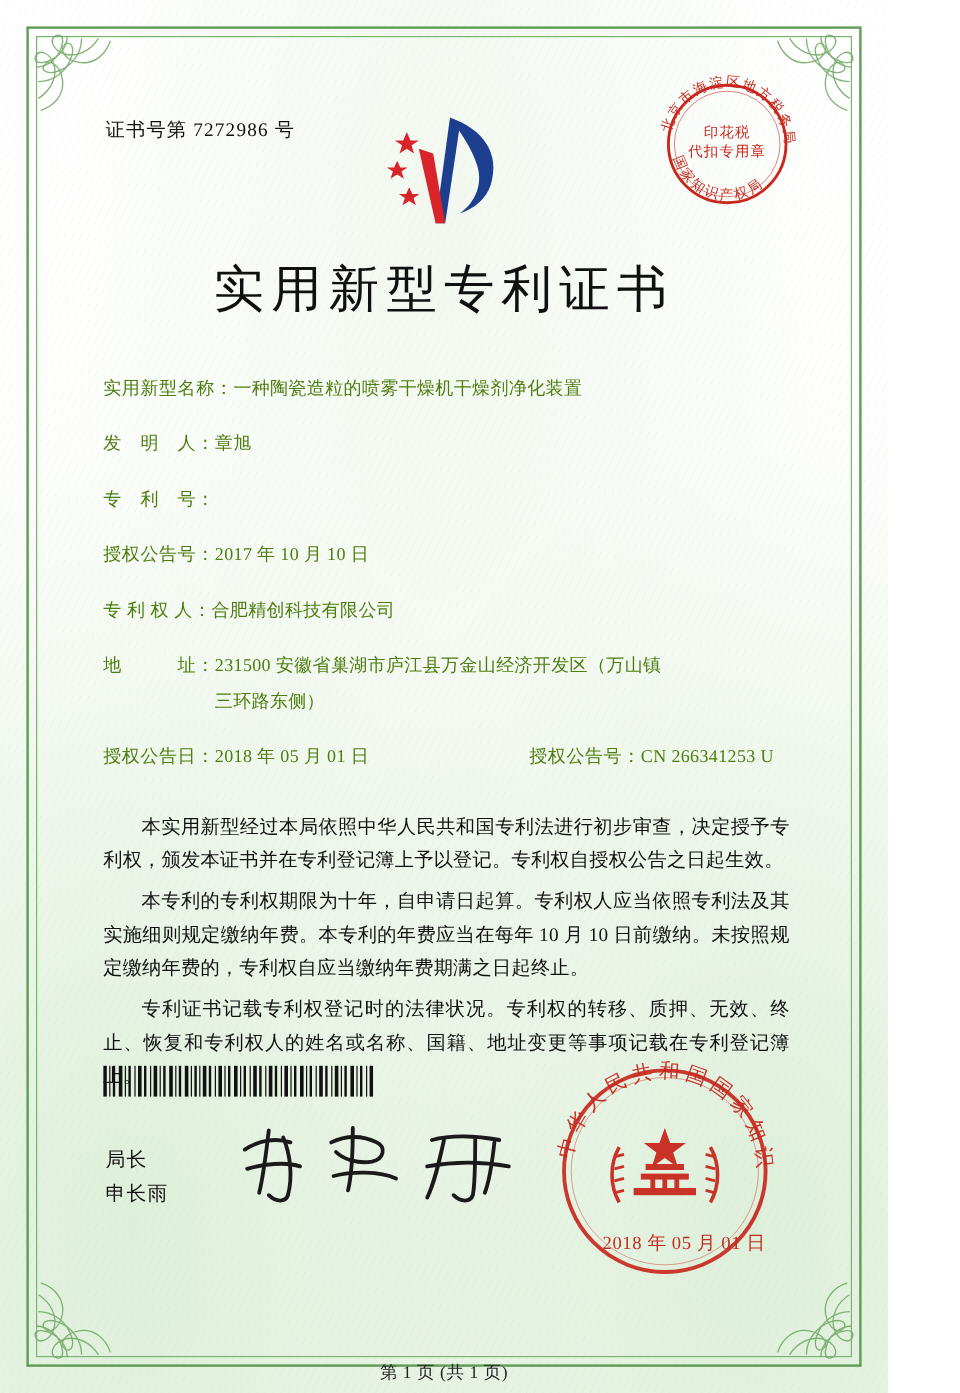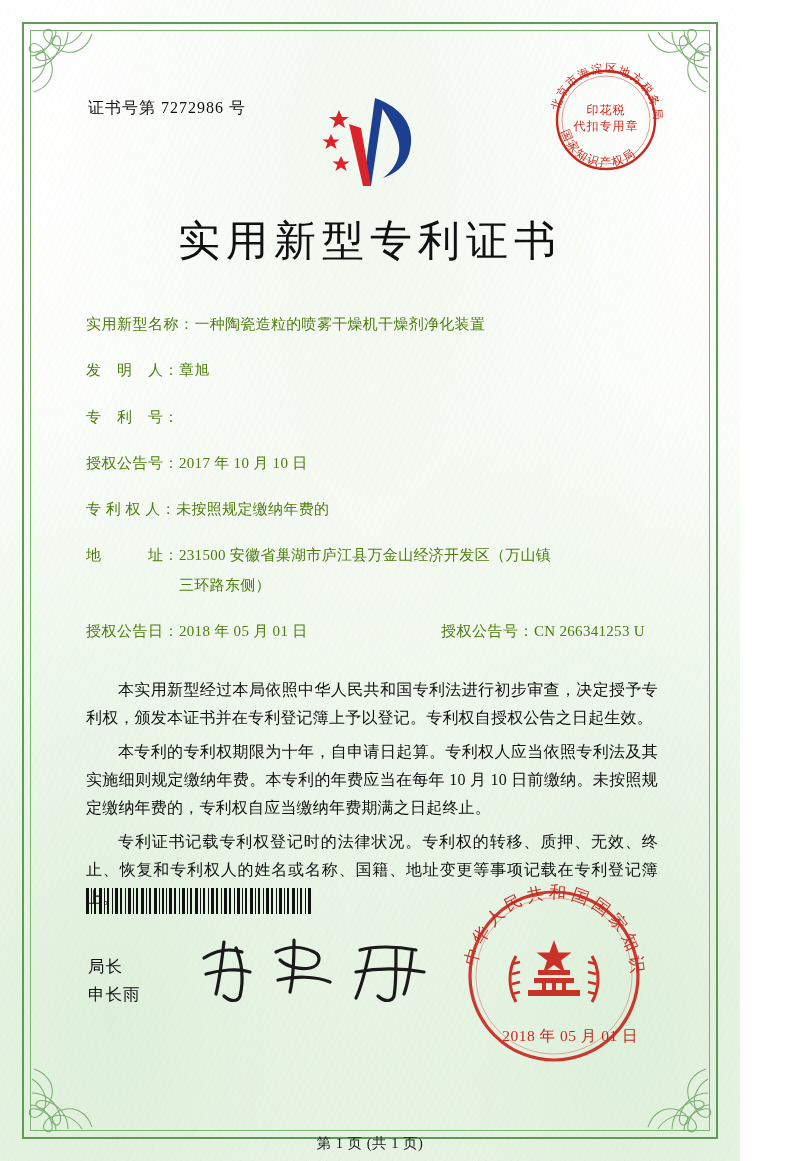--- a/index.html
+++ b/index.html
@@ -312,21 +312,21 @@
       </div>
       <div class="field-row">
         <div class="field-label">专　利　号：</div>
       </div>
       <div class="field-row">
         <div class="field-label">授权公告号：</div>
         <div class="field-value">2017 年 10 月 10 日</div>
       </div>
       <div class="field-row">
         <div class="field-label">专 利 权 人：</div>
-        <div class="field-value">未按照规定缴纳年费的</div>
+        <div class="field-value">合肥精创科技有限公司</div>
       </div>
       <div class="field-row">
         <div class="field-label">地　　　址：</div>
         <div class="field-value">
           <span>231500  安徽省巢湖市庐江县万金山经济开发区（万山镇</span>
           <span class="cont">三环路东侧）</span>
         </div>
       </div>
 
       <div class="two-col">

